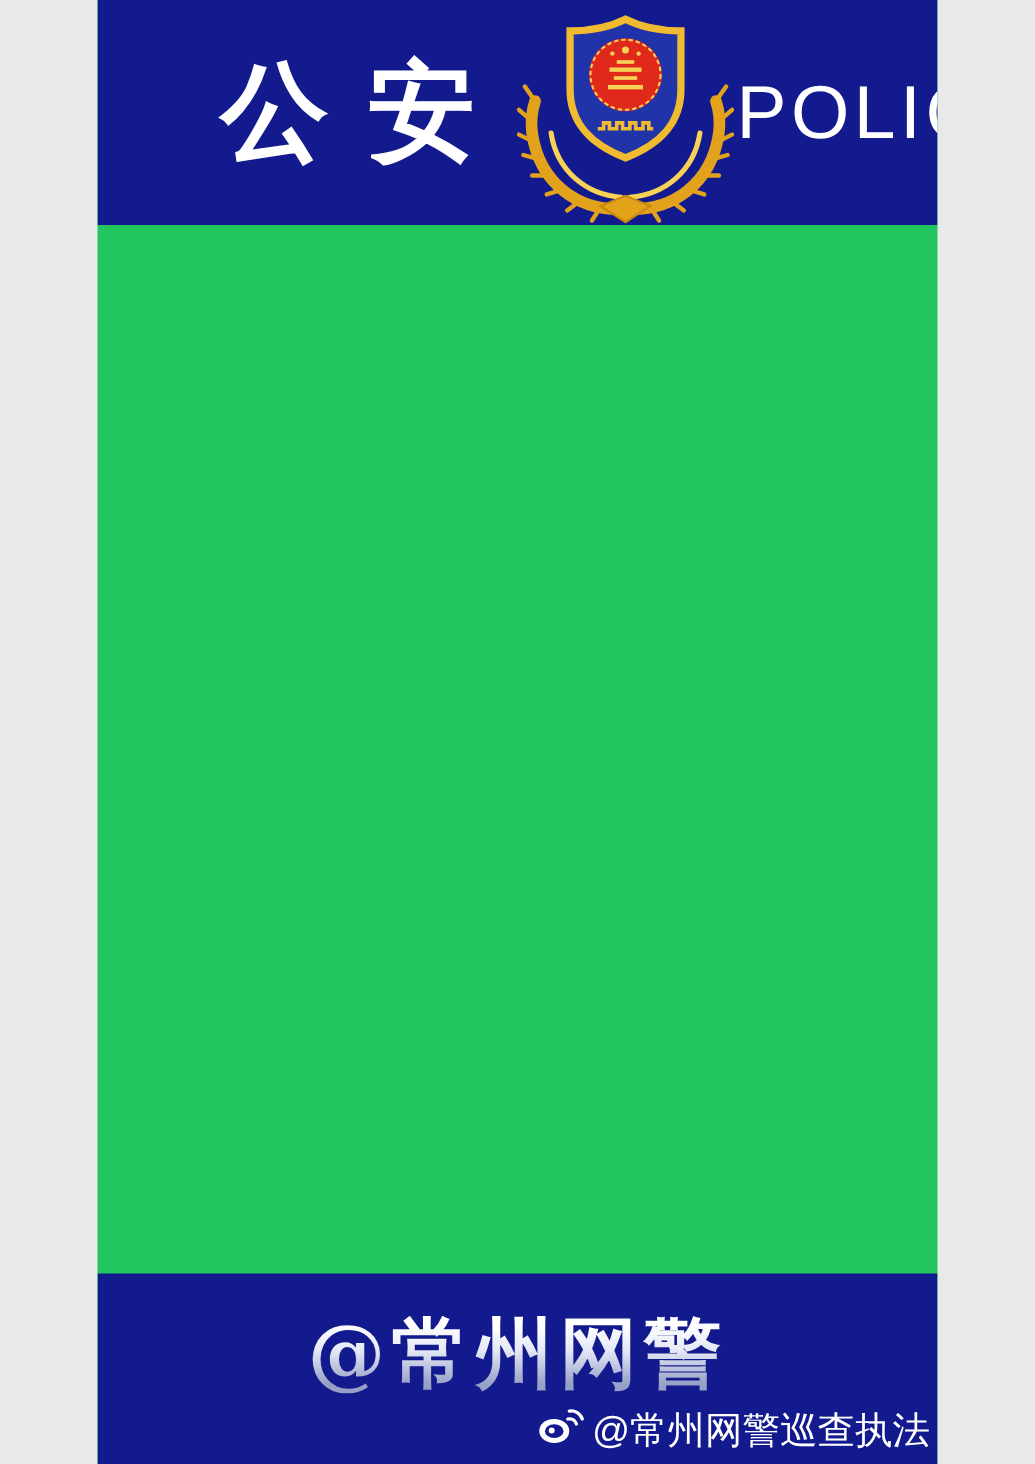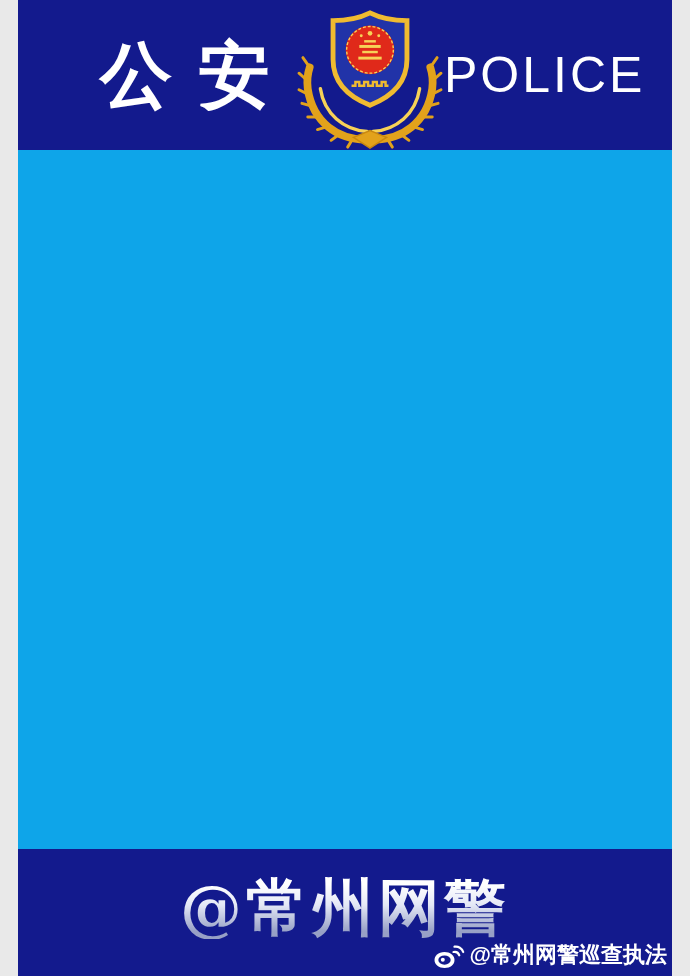--- a/index.html
+++ b/index.html
@@ -1,18 +1,18 @@
 <!DOCTYPE html>
 <html><head>
 <meta charset="utf-8">
 <style>
   html,body{margin:0;padding:0;background:#e9e9e9;}
   .page{
-    width:654px;height:976px;position:relative;overflow:hidden;
-    background:#0ea5e9;margin:0 auto;
+    width:560px;height:976px;position:relative;overflow:hidden;
+    background:#22c55e;margin:0 auto;
     font-family:"Liberation Sans","DejaVu Sans",sans-serif;
   }
   
   .top-banner{
     height:150px;background:#131a8d;
     display:flex;align-items:center;
   }
   .brand-cn{
     color:#ffffff;font-size:72px;font-weight:700;line-height:1;
     letter-spacing:26px;margin-left:82px;white-space:nowrap;
@@ -38,28 +38,28 @@
     text-align:justify;text-indent:2em;margin:0;
   }
   
   .bottom-banner{
     position:absolute;left:0;right:0;bottom:0;height:127px;
     background:#131a8d;
   }
   .watermark{
     margin-top:28px;text-align:center;
     font-family:"DejaVu Serif","Liberation Serif",serif;
-    font-size:62px;font-weight:700;letter-spacing:4px;line-height:1;
+    font-size:52px;font-weight:700;letter-spacing:4px;line-height:1;
     background:linear-gradient(180deg,#ffffff 12%,#e4e8f6 45%,#97a0c6 88%);
     -webkit-background-clip:text;background-clip:text;color:transparent;
   }
   .weibo-line{
     position:absolute;right:5px;bottom:6px;
-    display:flex;align-items:flex-end;gap:5px;
-    color:#ffffff;font-size:22px;font-weight:700;white-space:nowrap;
+    display:flex;align-items:flex-start;gap:5px;
+    color:#ffffff;font-size:25px;font-weight:400;white-space:nowrap;
   }
   .weibo-icon-box{width:32px;height:27px;display:inline-block;}
 </style>
 </head>
 <body>
 
 <div class="page">
 
   <div class="top-banner">
     <div class="brand-cn">公安</div>

